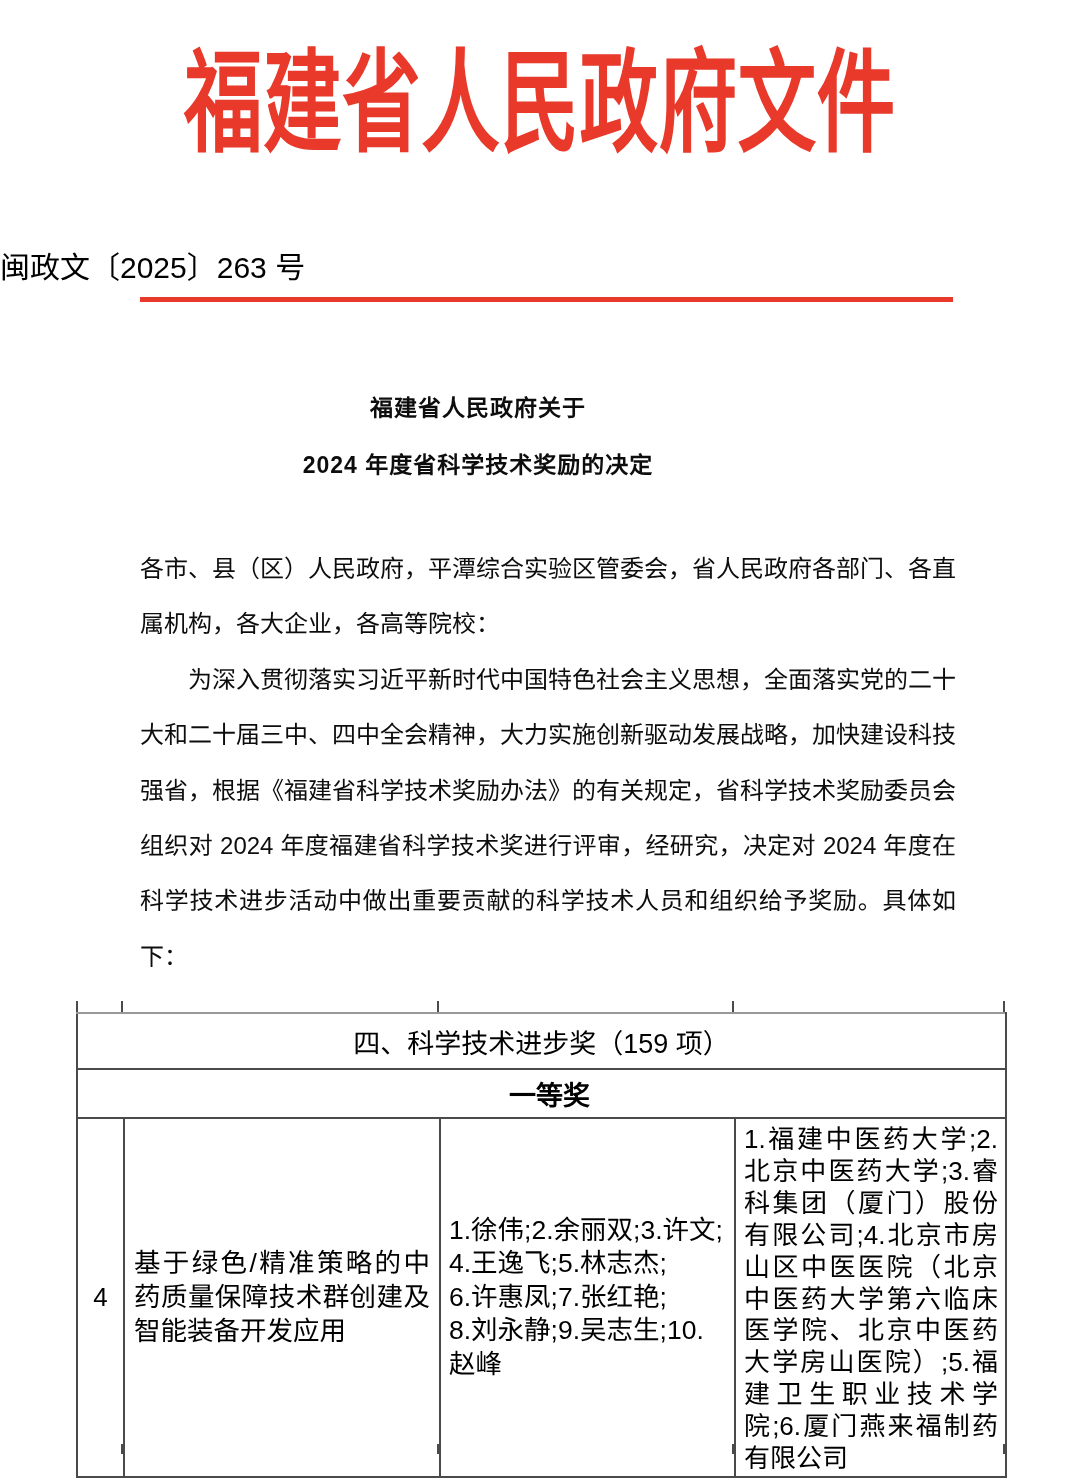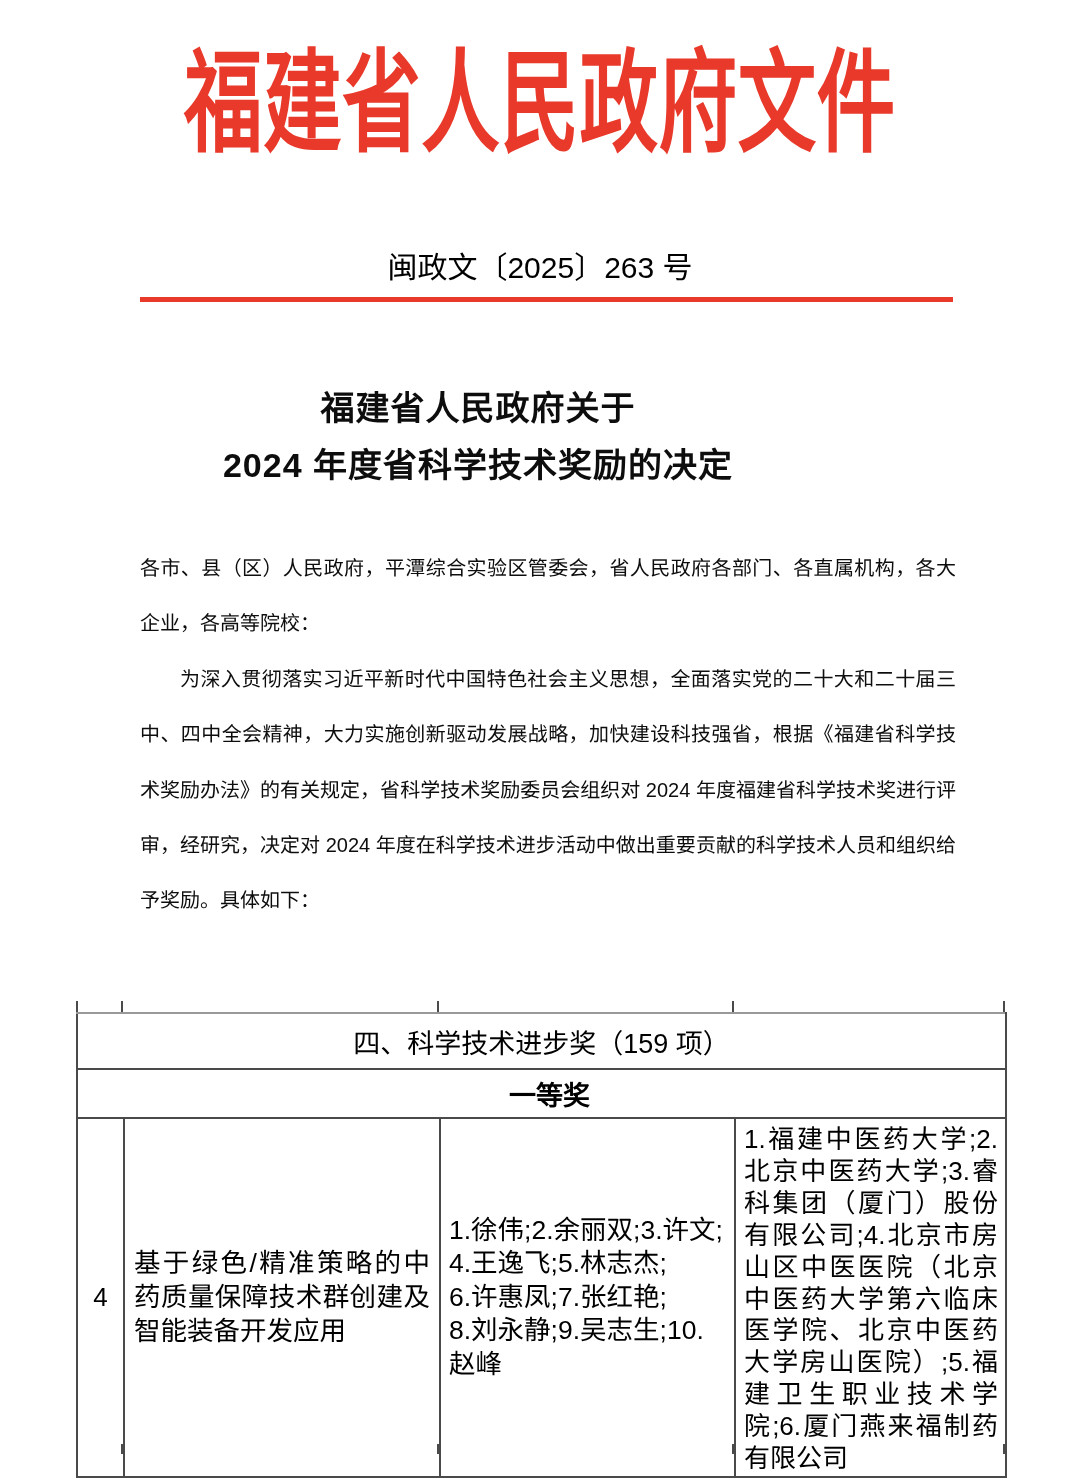--- a/index.html
+++ b/index.html
@@ -19,39 +19,38 @@
     font-size: 112px; line-height: 124px;
     font-weight: bold;
     color: var(--accent);
     transform: scale(0.70, 1);
     transform-origin: 50% 50%;
     white-space: nowrap;
     letter-spacing: 1px;
   }
   .doc-number {
     position: absolute; top: 248px; left: 0; width: 1080px;
-    text-align: center;
     font-size: 30px; line-height: 40px;
     color: #000;
   }
   .red-line {
     position: absolute; top: 297px; left: 140px;
     width: 813px; height: 5px;
     background: var(--accent);
   }
   .doc-title {
     position: absolute; top: 380px; left: 0; width: 956px;
     text-align: center;
-    font-size: 34px; line-height: 57px;
+    font-size: 23px; line-height: 57px;
     font-weight: 600;
     letter-spacing: 1px;
   }
   .body-text {
     position: absolute; top: 541px; left: 140px; width: 816px;
-    font-size: 20px; line-height: 55.4px;
+    font-size: 24px; line-height: 55.4px;
     text-align: justify;
   }
   .body-text p { margin: 0; }
   .body-text p.indent { text-indent: 2em; }
 
   .award-table {
     position: absolute; top: 1012px; left: 76px;
     width: 929px;
     border-collapse: collapse;
     table-layout: fixed;

